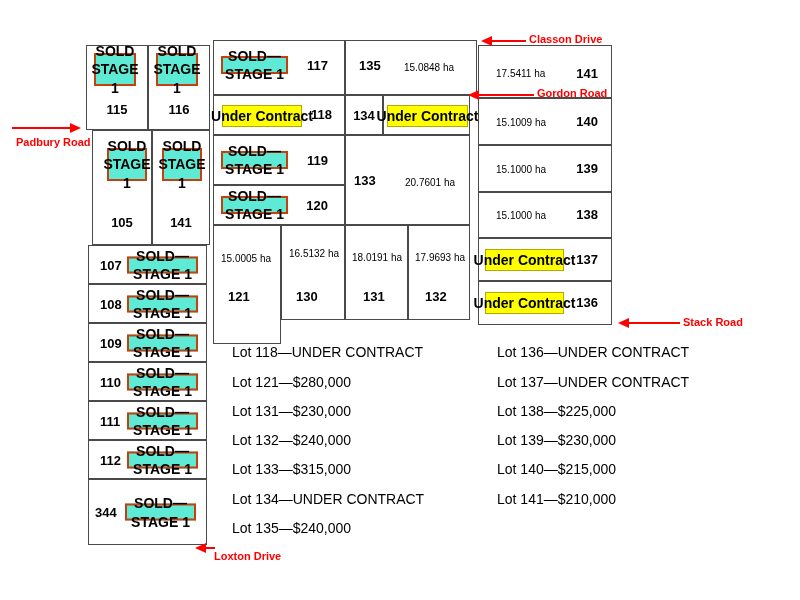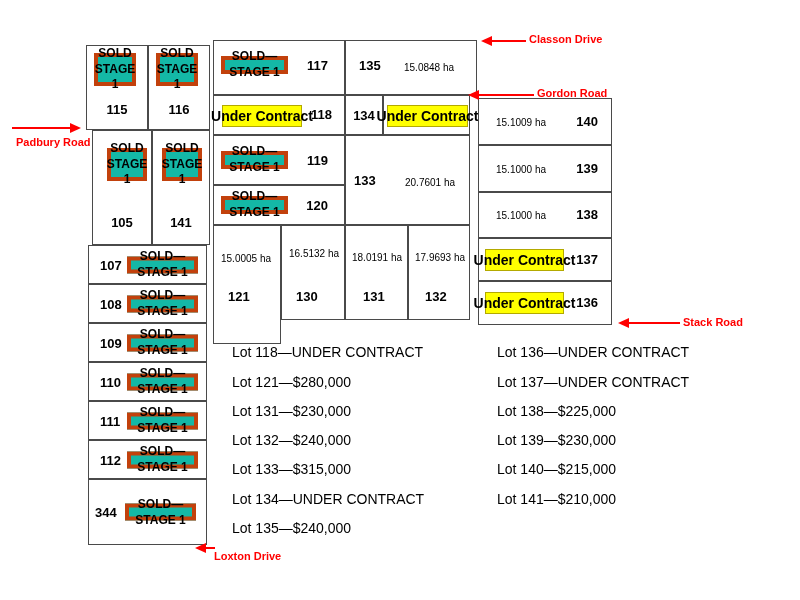--- a/index.html
+++ b/index.html
@@ -7,23 +7,23 @@
   #canvas {
     position: relative; width: 800px; height: 600px;
     background: #ffffff; overflow: hidden;
     font-family: "Liberation Sans", sans-serif; color: #000;
   }
   .cell { position: absolute; border: 1px solid #4a4a4a; background: #fff; }
   .num { position: absolute; font-size: 13px; font-weight: 700; color: #000; white-space: nowrap; }
   .num-cb { left: 0; right: 0; text-align: center; }
   .area { position: absolute; font-size: 10px; color: #000; white-space: nowrap; }
   .gbadge {
-    position: absolute; background: #14b8a6; border: 4px solid #c2410c;
+    position: absolute; background: #5eead4; border: 2px solid #c2410c;
     display: flex; align-items: center; justify-content: center;
-    font-size: 12px; font-weight: bold; text-align: center; line-height: 1.3;
+    font-size: 14px; font-weight: bold; text-align: center; line-height: 1.3;
   }
   .gbadge.two { flex-direction: column; }
   .ybadge {
     position: absolute; background: #ffff00; border: 1px solid #b3a900;
     display: flex; align-items: center; justify-content: center;
     font-size: 14px; font-weight: bold; white-space: nowrap;
   }
   .road { position: absolute; color: #ff0000; font-size: 11px; font-weight: bold; white-space: nowrap; }
   .aline { position: absolute; height: 2px; background: #ff0000; }
   .ah-left  { position: absolute; width: 0; height: 0; border-top: 5px solid transparent; border-bottom: 5px solid transparent; border-right: 11px solid #ff0000; }
@@ -145,20 +145,24 @@
   </div>
   <div class="cell" style="left:345px;top:225px;width:63px;height:95px;">
     <div class="area" style="left:6px;top:26px;">18.0191 ha</div>
     <div class="num" style="left:17px;top:63px;">131</div>
   </div>
   <div class="cell" style="left:408px;top:225px;width:62px;height:95px;">
     <div class="area" style="left:6px;top:26px;">17.9693 ha</div>
     <div class="num" style="left:16px;top:63px;">132</div>
   </div>
 
+  <div class="cell" style="left:478px;top:45px;width:134px;height:53px;">
+    <div class="area" style="left:17px;top:22px;">17.5411 ha</div>
+    <div class="num" style="right:13px;top:20px;">141</div>
+  </div>
   <div class="cell" style="left:478px;top:98px;width:134px;height:47px;">
     <div class="area" style="left:17px;top:18px;">15.1009 ha</div>
     <div class="num" style="right:13px;top:15px;">140</div>
   </div>
   <div class="cell" style="left:478px;top:145px;width:134px;height:47px;">
     <div class="area" style="left:17px;top:18px;">15.1000 ha</div>
     <div class="num" style="right:13px;top:15px;">139</div>
   </div>
   <div class="cell" style="left:478px;top:192px;width:134px;height:46px;">
     <div class="area" style="left:17px;top:17px;">15.1000 ha</div>

